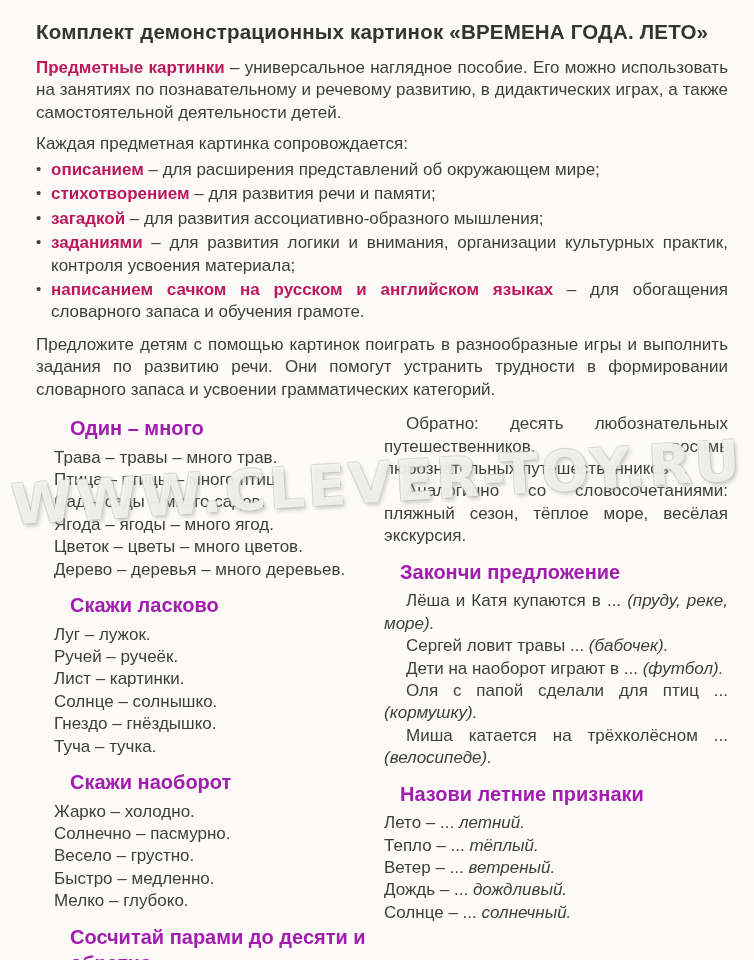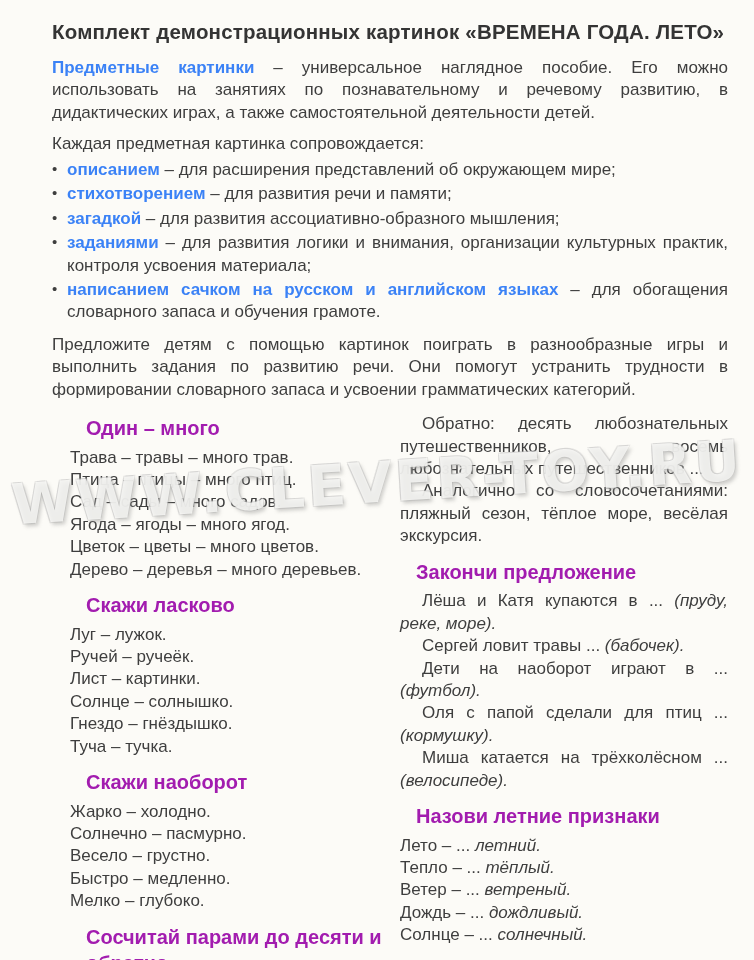--- a/index.html
+++ b/index.html
@@ -6,21 +6,21 @@
   body {
     width: 754px; height: 960px;
     background: #f6f5f1;
     font-family: "Liberation Sans", sans-serif;
   }
   .page {
     position: relative;
     width: 754px; height: 960px;
     box-sizing: border-box;
     background: #fcfbf7;
-    padding: 18px 26px 0 52px;
+    padding: 18px 26px 0 36px;
     overflow: hidden;
     color: #3e3e3e;
     font-size: 17px;
     line-height: 1.32;
   }
   h1.title {
     font-size: 20.5px;
     font-weight: bold;
     color: #343434;
     margin: 0 0 12px 0;
@@ -32,21 +32,21 @@
   .bullet {
     position: relative;
     padding-left: 15px;
     margin: 0 0 2px 0;
     text-align: justify;
   }
   .bullet .marker {
     position: absolute; left: 0; top: 0;
     font-size: 15px; color: #3e3e3e;
   }
-  b { color: #3b82f6; }
+  b { color: #be185d; }
   .columns {
     display: flex;
     margin-left: 18px;
     margin-top: 12px;
     gap: 14px;
   }
   .col-left { width: 316px; flex: none; }
   .col-right { flex: 1; min-width: 0; }
   h2.sect {
     font-size: 20px;

